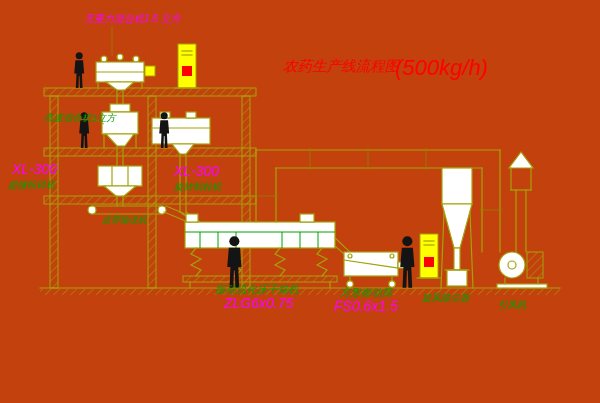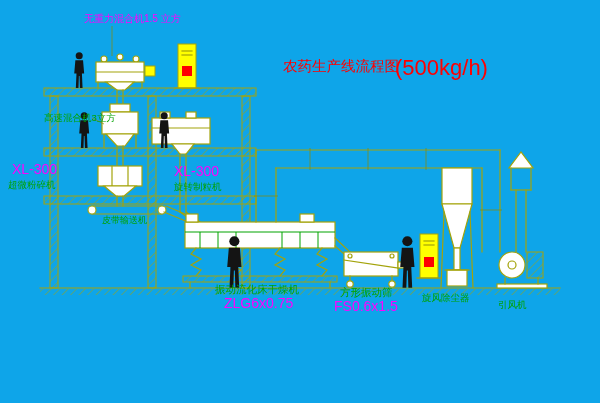--- a/index.html
+++ b/index.html
@@ -1,16 +1,16 @@
 <!DOCTYPE html>
 <html><head>
 <meta charset="utf-8">
 <style>
   html,body{margin:0;padding:0;background:#ffffff;}
-  .stage{position:relative;width:600px;height:403px;background:#0ea5e9;overflow:hidden;}
+  .stage{position:relative;width:600px;height:403px;background:#c2410c;overflow:hidden;font-style:italic;}
   svg{display:block;}
   text{font-family:"Liberation Sans","DejaVu Sans",sans-serif;}
   .tm{fill:#ff00ff;}
   .tg{fill:#00a300;}
   .tr{fill:#ff0000;}
   .s{stroke:#a3a30a;stroke-width:1.2;fill:none;stroke-linecap:square;}
   .sw{stroke:#a3a30a;stroke-width:1.2;fill:#ffffff;}
   .sh{stroke:#a3a30a;stroke-width:1;fill:url(#hatch);}
   .sy{stroke:#a3a30a;stroke-width:1;fill:#ffff00;}
   .rb{fill:#ff0000;stroke:none;}

